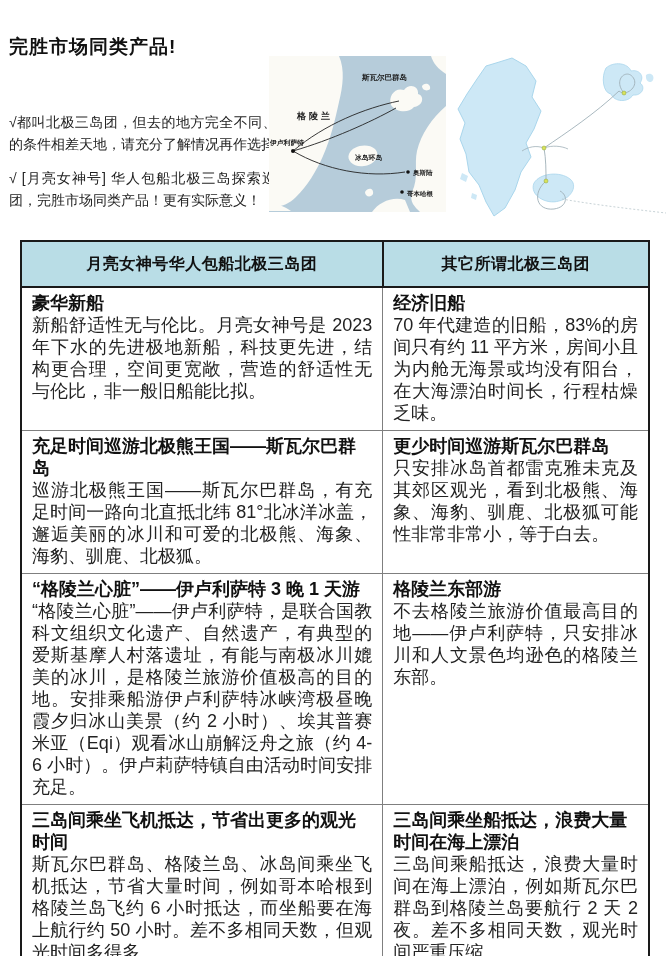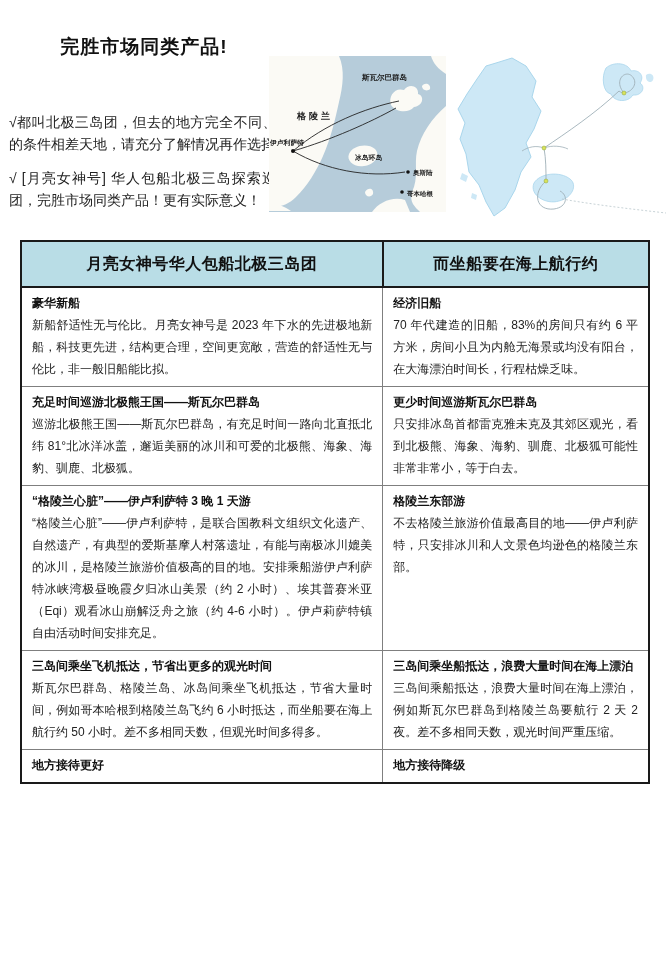--- a/index.html
+++ b/index.html
@@ -1,40 +1,40 @@
 <!DOCTYPE html>
 <html><head>
 <meta charset="utf-8">
 <style>
   html,body{margin:0;padding:0;}
   body{
     width:668px;height:956px;position:relative;background:#ffffff;
     font-family:"Liberation Sans","DejaVu Sans",sans-serif;
     color:#1d1d1d;overflow:hidden;
   }
-  .page-heading{position:absolute;left:9px;top:28px;width:270px;text-align:center;}
+  .page-heading{position:absolute;left:9px;top:28px;width:270px;}
   .page-heading .hline{font-size:19px;font-weight:bold;line-height:37px;color:#111;letter-spacing:1px;}
   .intro{position:absolute;left:9px;top:111px;width:282px;}
   .intro p{margin:0 0 12px 0;font-size:14px;line-height:22px;color:#222;text-align:justify;}
   .map-left{position:absolute;left:269px;top:56px;width:177px;height:156px;}
   .map-right{position:absolute;left:456px;top:53px;width:212px;height:178px;}
   .cmp-table{
     position:absolute;left:20px;top:240px;width:630px;
     border-collapse:collapse;table-layout:fixed;
   }
   .cmp-table,.cmp-table th{border:2px solid #1a1a1a;}
   .cmp-table td{border:1px solid #7f7f7f;}
   .cmp-table th{
     background:#b9dde6;height:42px;font-size:16px;font-weight:bold;
     color:#101010;text-align:center;vertical-align:middle;letter-spacing:.5px;
   }
   .col-left{width:57.6%;}
   .col-right{width:42.4%;}
   .cmp-table td{
-    vertical-align:top;padding:4px 10px 6px 10px;font-size:12px;line-height:22px;color:#222;
+    vertical-align:top;padding:4px 10px 6px 10px;font-size:18px;line-height:22px;color:#222;
   }
   .cell-title{font-weight:bold;color:#111;}
   .cell-body{text-align:justify;}
   svg text{font-family:"Liberation Sans","DejaVu Sans",sans-serif;}
 </style>
 </head>
 <body>
 
 <div class="page-heading">
   <div class="hline">完胜市场同类产品!</div>
@@ -107,32 +107,32 @@
 </div>
 
 <table class="cmp-table">
   <colgroup>
       <col class="col-left">
       <col class="col-right">
     </colgroup>
   <thead>
     <tr>
       <th>月亮女神号华人包船北极三岛团</th>
-      <th>而坐船要在海上航行约</th>
+      <th>其它所谓北极三岛团</th>
     </tr>
   </thead>
   <tbody>
     <tr>
       <td>
         <div class="cell-title">豪华新船</div>
         <div class="cell-body">新船舒适性无与伦比。月亮女神号是 2023 年下水的先进极地新船，科技更先进，结构更合理，空间更宽敞，营造的舒适性无与伦比，非一般旧船能比拟。</div>
       </td>
       <td>
         <div class="cell-title">经济旧船</div>
-        <div class="cell-body">70 年代建造的旧船，83%的房间只有约 6 平方米，房间小且为内舱无海景或均没有阳台，在大海漂泊时间长，行程枯燥乏味。</div>
+        <div class="cell-body">70 年代建造的旧船，83%的房间只有约 11 平方米，房间小且为内舱无海景或均没有阳台，在大海漂泊时间长，行程枯燥乏味。</div>
       </td>
     </tr>
     <tr>
       <td>
         <div class="cell-title">充足时间巡游北极熊王国——斯瓦尔巴群岛</div>
         <div class="cell-body">巡游北极熊王国——斯瓦尔巴群岛，有充足时间一路向北直抵北纬 81°北冰洋冰盖，邂逅美丽的冰川和可爱的北极熊、海象、海豹、驯鹿、北极狐。</div>
       </td>
       <td>
         <div class="cell-title">更少时间巡游斯瓦尔巴群岛</div>
         <div class="cell-body">只安排冰岛首都雷克雅未克及其郊区观光，看到北极熊、海象、海豹、驯鹿、北极狐可能性非常非常小，等于白去。</div>

